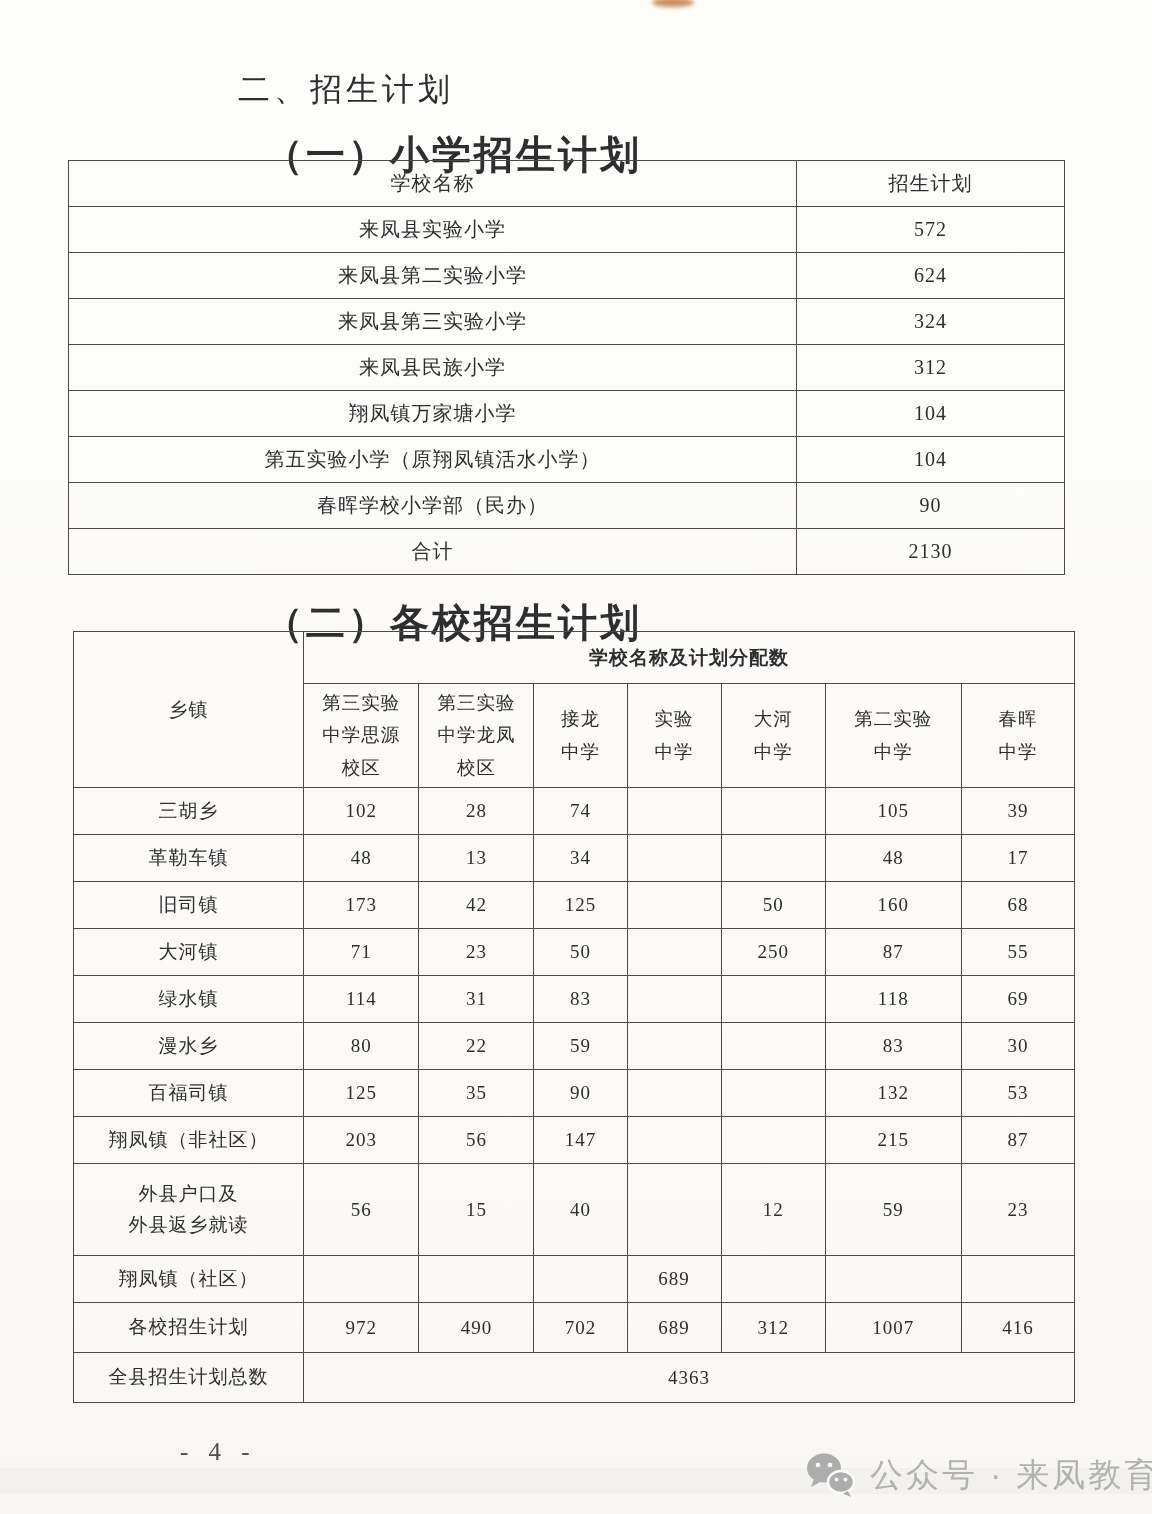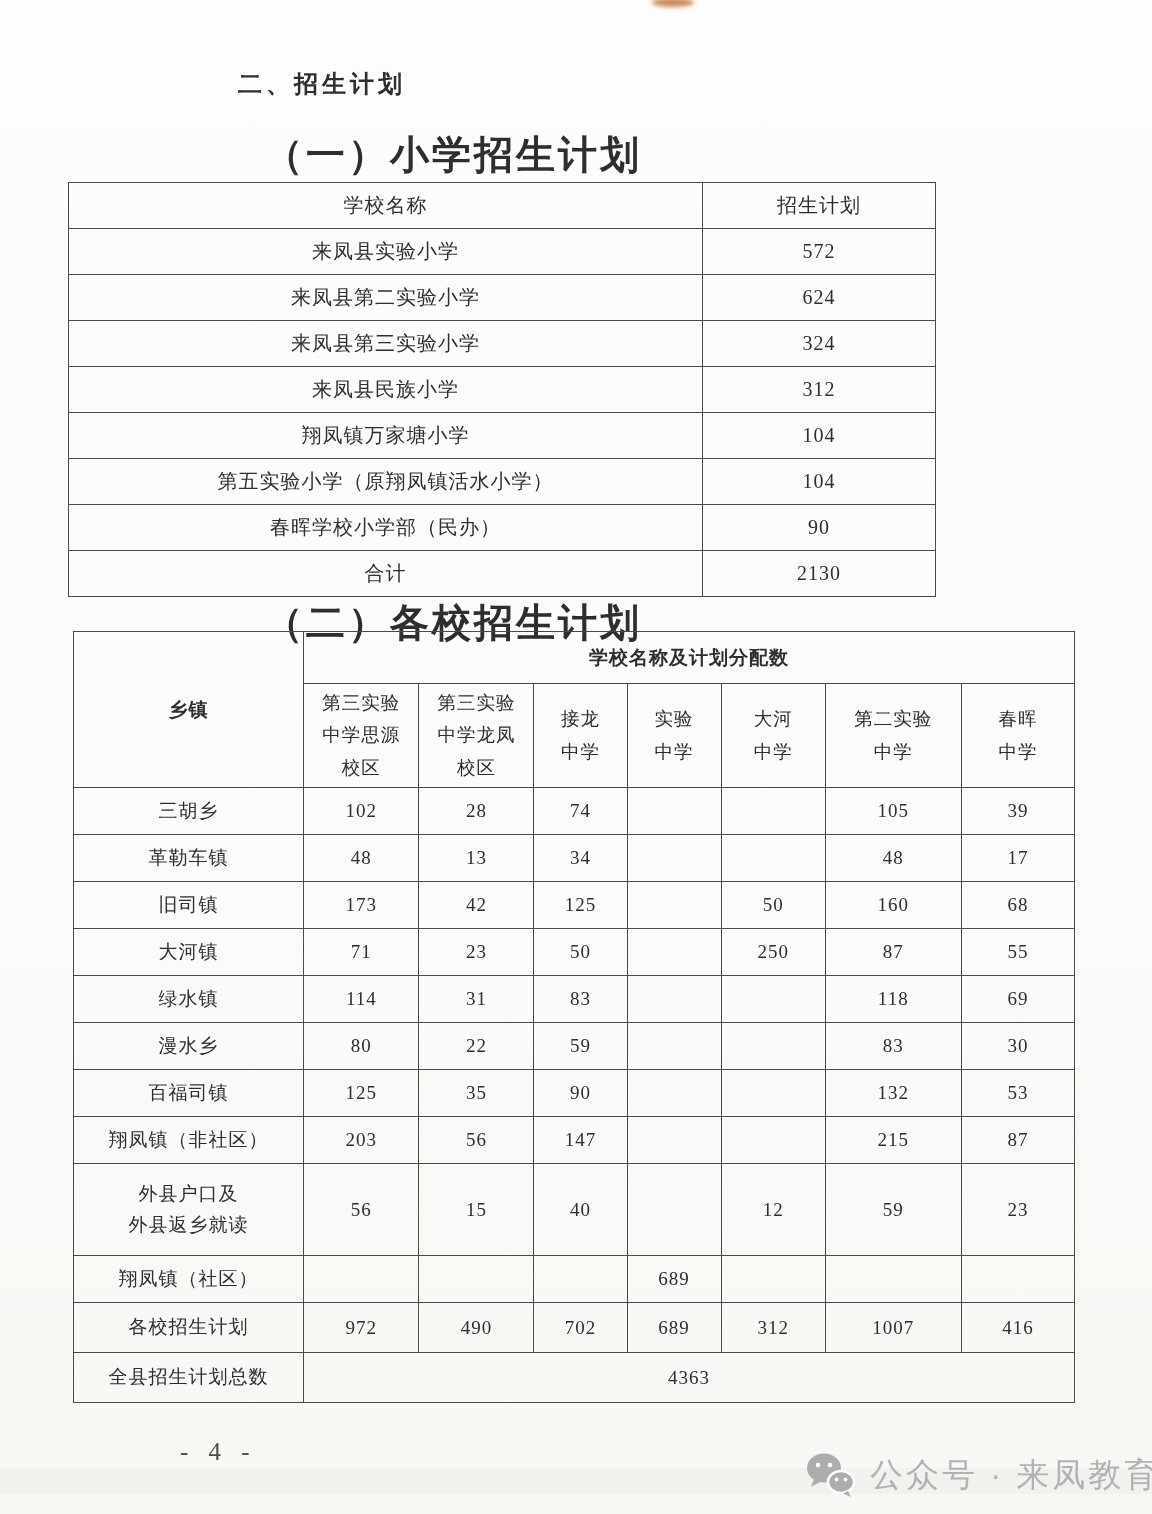--- a/index.html
+++ b/index.html
@@ -14,43 +14,43 @@
   }
   .scan-band {
     position:absolute; left:0; width:100%; background:rgba(130,125,118,0.045);
   }
   .smudge {
     position:absolute; left:652px; top:-2px; width:42px; height:9px;
     background:#c2793c; border-radius:50%; filter:blur(2px); opacity:.85;
   }
   .sec-title {
     position:absolute; left:238px; top:68px; margin:0;
-    font-size:24px; font-weight:700; letter-spacing:4px;
+    font-size:32px; font-weight:400; letter-spacing:4px;
   }
   .sub-title {
     position:absolute; margin:16px; font-size:39px; font-weight:700; letter-spacing:3px;
   }
   .sub1 { left:248px; top:112px; }
   .sub2 { left:248px; top:580px; }
 
   table { position:absolute; border-collapse:collapse; table-layout:fixed; }
   th, td {
     border:1px solid #4c4a47; text-align:center; vertical-align:middle;
     font-weight:400; padding:0; overflow:hidden;
   }
 
-  .t1 { left:68px; top:160px; width:868px;margin-top:22px; }
+  .t1 { left:68px; top:160px; width:997px; }
   .t1 th, .t1 td { height:45px; font-size:20px; letter-spacing:1px; }
 
   .t2 { left:73px; top:631px; width:1002px; }
   .t2 th, .t2 td { font-size:19px; letter-spacing:1px; }
   .t2 .group-row { height:52px; }
   .t2 .school-row { height:104px; }
   .t2 th.school { white-space:pre-line; line-height:1.75; font-size:18.5px; font-weight:400; }
-  .t2 th.township { font-weight:700; }
+  .t2 th.township { font-weight:400; }
   .t2 th.group { font-weight:700; }
   .t2 tbody tr { height:47px; }
   .t2 tr.tall { height:92px; }
   .t2 tr.semi { height:50px; }
   .t2 tbody td:first-child { white-space:pre-line; line-height:1.6; }
 
   .pageno {
     position:absolute; left:180px; top:1438px;
     font-size:25px; color:#4f4d4a; letter-spacing:7px;
   }

